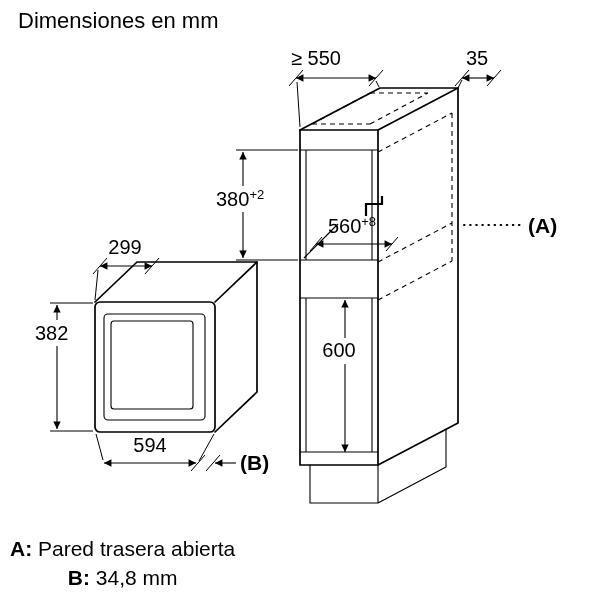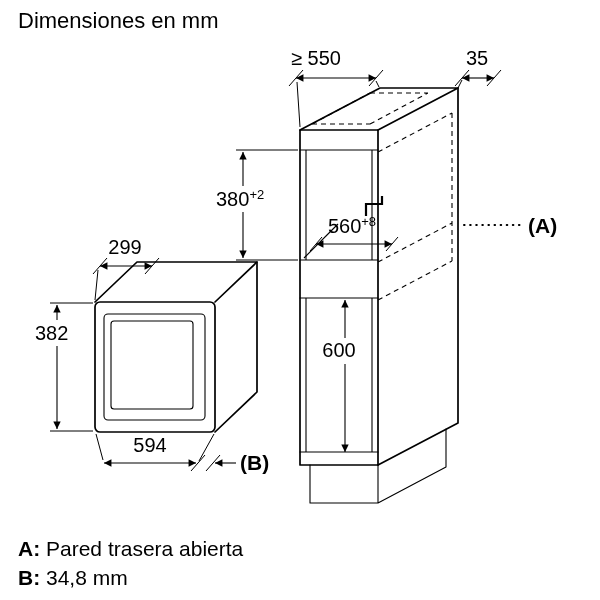--- a/index.html
+++ b/index.html
@@ -1,19 +1,19 @@
 <!DOCTYPE html>
 <html><head>
 <meta charset="utf-8">
 <style>
   html,body{margin:0;padding:0;background:#fff;}
   .page{position:relative;width:600px;height:600px;background:#ffffff;overflow:hidden;
-        font-family:"Liberation Sans",sans-serif;color:#000;}
+        font-family:"Liberation Sans",sans-serif;color:#000;text-align:center;}
   .page-title{position:absolute;left:18px;top:8px;font-size:22px;font-weight:400;}
-  .legend{position:absolute;left:18px;top:534px;font-size:21px;line-height:29px;}
+  .legend{position:absolute;left:10px;top:534px;font-size:21px;line-height:29px;}
   .legend .key{font-weight:bold;}
   svg{position:absolute;left:0;top:0;}
   .obj{stroke:#000;stroke-width:1.7;fill:none;stroke-linejoin:round;stroke-linecap:round;}
   .thin{stroke:#000;stroke-width:1.1;fill:none;}
   .dash{stroke:#000;stroke-width:1.1;fill:none;stroke-dasharray:5 4;}
   .dots{stroke:#000;stroke-width:2;fill:none;stroke-dasharray:0.6 5.5;stroke-linecap:round;}
   .dim{stroke:#000;stroke-width:1.1;fill:none;}
   .ext{stroke:#000;stroke-width:1;fill:none;}
   .mask{fill:#fff;stroke:none;}
   text{font-family:"Liberation Sans",sans-serif;fill:#000;}

